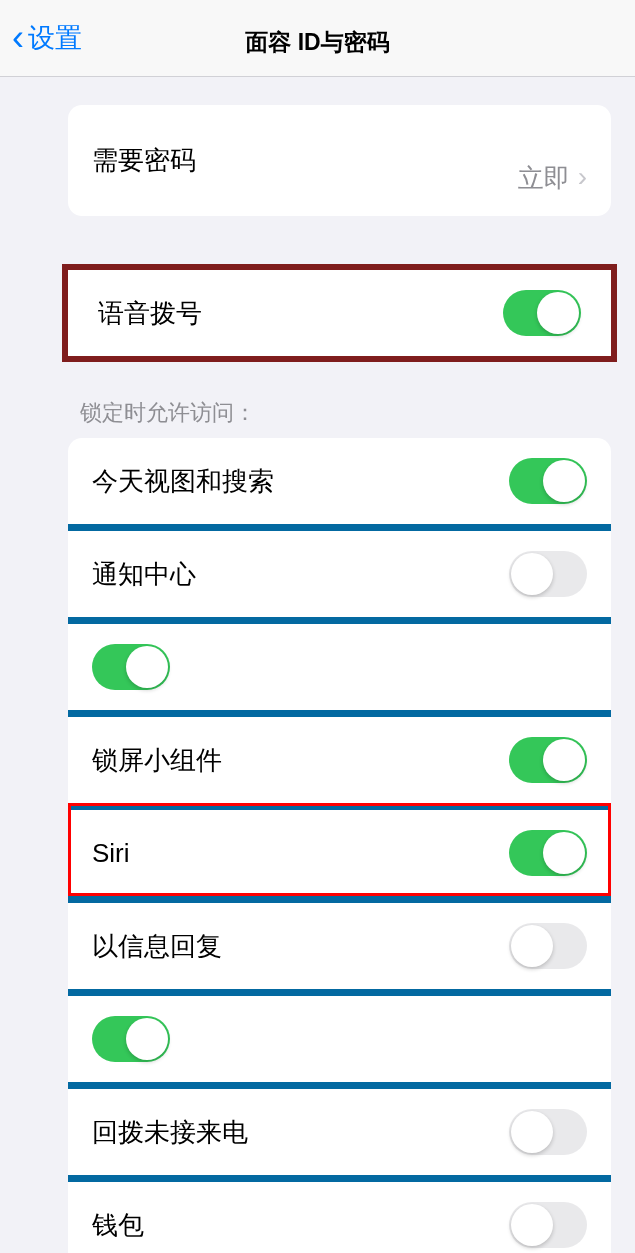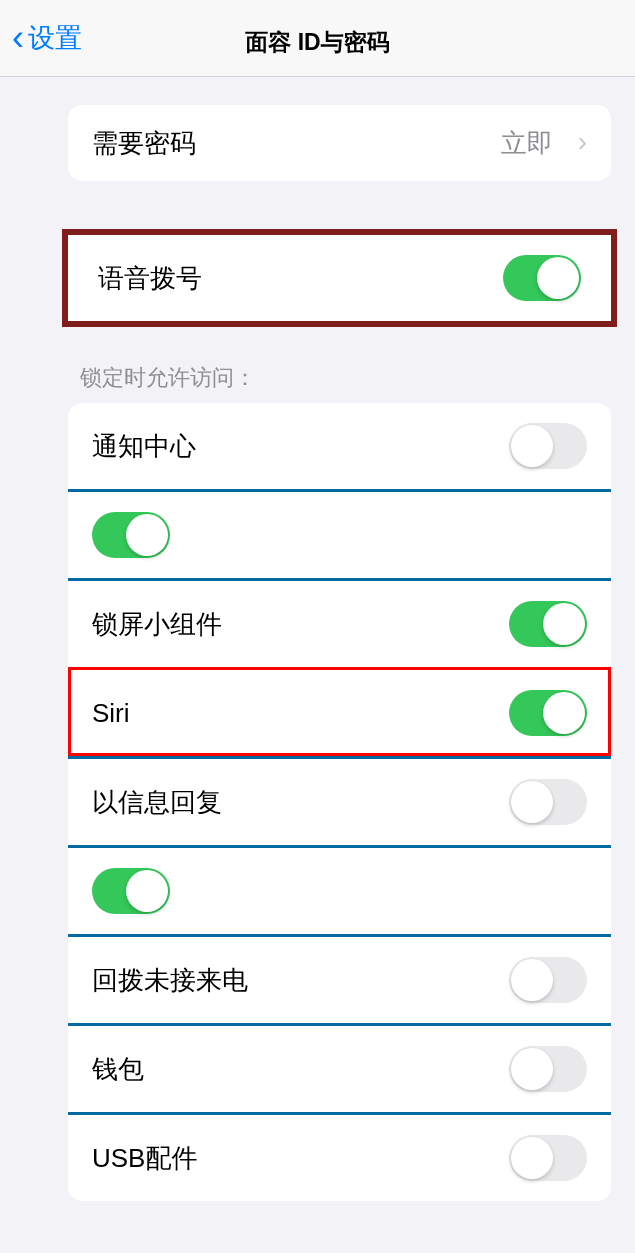--- a/index.html
+++ b/index.html
@@ -59,30 +59,31 @@
       overflow: hidden;
     }
     .row {
       display: flex;
       align-items: center;
       justify-content: space-between;
       padding: 20px 24px;
       min-height: 76px;
     }
     .row + .row {
-      border-top: 3px solid #0369a1;
+      border-top: 7px solid #0369a1;
     }
     .row-label {
       font-size: 26px;
       color: #000;
     }
     .row-value {
       display: flex;
       align-items: flex-start;
-      gap: 25px;
+      gap: 8px;
+      margin-top: 36px;
     }
     .row-value-text {
       font-size: 26px;
       color: #8e8e93;
     }
     .chevron-right {
       color: #c7c7cc;
       font-size: 28px;
       font-weight: 300;
     }
@@ -172,20 +173,26 @@
           <div class="toggle-knob"></div>
         </div>
       </div>
     </div>
   </div>
 
   <div class="section" style="margin-top:36px;">
     <div class="section-header">锁定时允许访问：</div>
     <div class="card" id="locked-access-card">
         <div class="row">
+          <div class="row-label">今天视图和搜索</div>
+          <div class="toggle on">
+            <div class="toggle-knob"></div>
+          </div>
+        </div>
+        <div class="row">
           <div class="row-label">通知中心</div>
           <div class="toggle off">
             <div class="toggle-knob"></div>
           </div>
         </div>
         <div class="row">
           <div class="toggle on">
             <div class="toggle-knob"></div>
           </div>
         </div>

